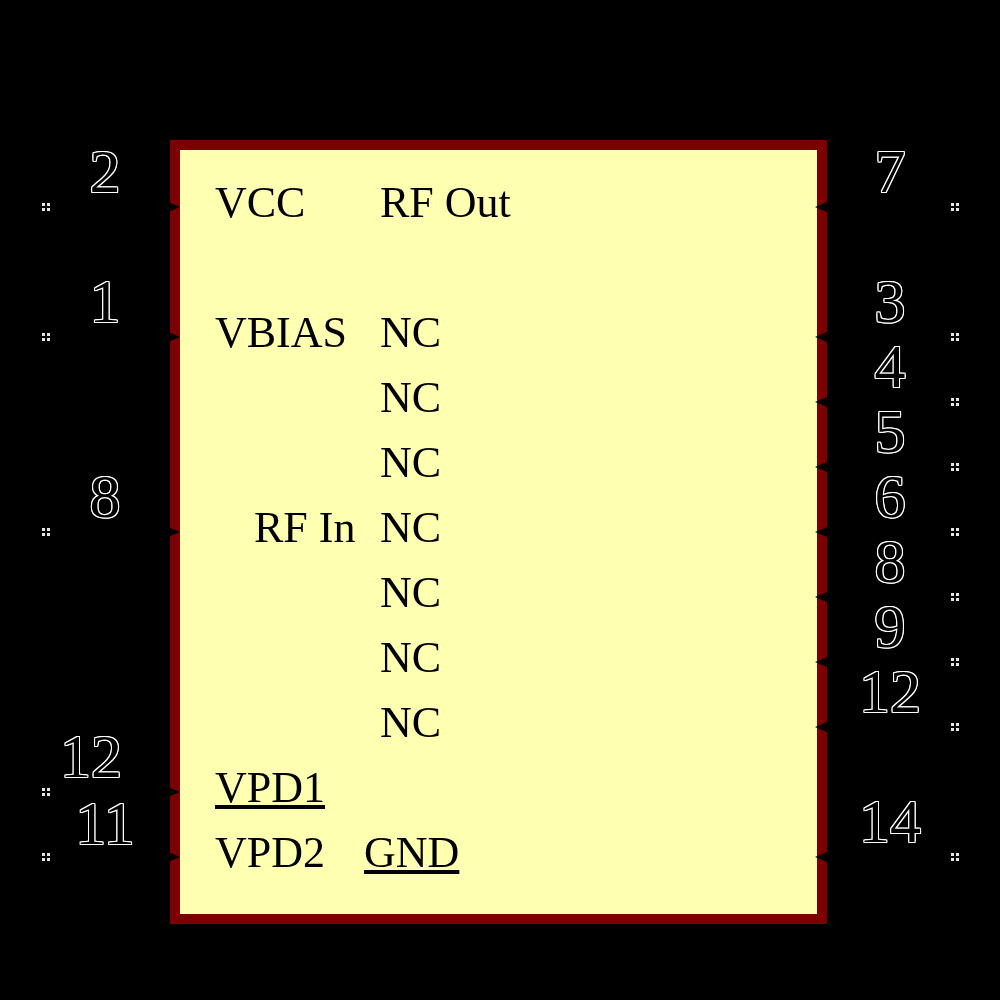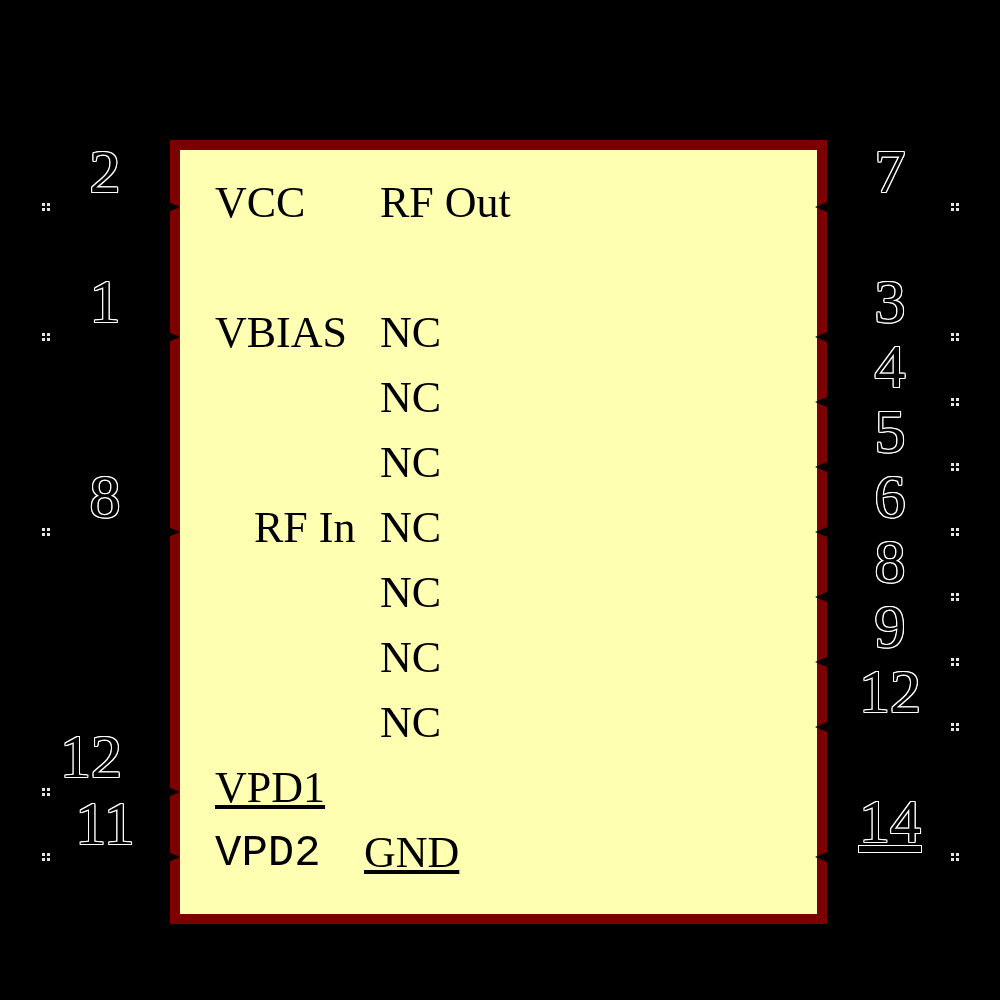--- a/index.html
+++ b/index.html
@@ -93,21 +93,21 @@
       <div class="pin-label" style="left: 215px; top: 497px; margin-left: 39px;">RF In</div>
       <div class="pin-line" style="left: 46px; top: 791px; width: 124px;"></div>
       <div class="pin-dots" style="left: 42px; top: 788px;"></div>
       <div class="pin-arrow dir-right" style="left: 168px; top: 787px;"></div>
       <div class="pin-number" style="left: 26px; width: 130px; top: 725px;">12</div>
       <div class="pin-label" style="left: 215px; top: 757px; text-decoration: underline;">VPD1</div>
       <div class="pin-line" style="left: 46px; top: 856px; width: 124px;"></div>
       <div class="pin-dots" style="left: 42px; top: 853px;"></div>
       <div class="pin-arrow dir-right" style="left: 168px; top: 852px;"></div>
       <div class="pin-number" style="left: 40px; width: 130px; top: 792px;">11</div>
-      <div class="pin-label" style="left: 215px; top: 822px; font-family: Liberation Mono, monospace;">VPD2</div>
+      <div class="pin-label" style="left: 215px; top: 822px;">VPD2</div>
       <div class="pin-line" style="left: 827px; top: 206px; width: 124px;"></div>
       <div class="pin-dots" style="left: 951px; top: 203px;"></div>
       <div class="pin-arrow dir-left" style="left: 815px; top: 202px;"></div>
       <div class="pin-number" style="left: 825px; width: 130px; top: 140px;">7</div>
       <div class="pin-label align-right" style="left: 380px; width: 402px; top: 172px;">RF Out</div>
       <div class="pin-line" style="left: 827px; top: 336px; width: 124px;"></div>
       <div class="pin-dots" style="left: 951px; top: 333px;"></div>
       <div class="pin-arrow dir-left" style="left: 815px; top: 332px;"></div>
       <div class="pin-number" style="left: 825px; width: 130px; top: 270px;">3</div>
       <div class="pin-label align-right" style="left: 380px; width: 402px; top: 302px;">NC</div>
@@ -137,16 +137,16 @@
       <div class="pin-number" style="left: 825px; width: 130px; top: 595px;">9</div>
       <div class="pin-label align-right" style="left: 380px; width: 402px; top: 627px;">NC</div>
       <div class="pin-line" style="left: 827px; top: 726px; width: 124px;"></div>
       <div class="pin-dots" style="left: 951px; top: 723px;"></div>
       <div class="pin-arrow dir-left" style="left: 815px; top: 722px;"></div>
       <div class="pin-number" style="left: 825px; width: 130px; top: 660px;">12</div>
       <div class="pin-label align-right" style="left: 380px; width: 402px; top: 692px;">NC</div>
       <div class="pin-line" style="left: 827px; top: 856px; width: 124px;"></div>
       <div class="pin-dots" style="left: 951px; top: 853px;"></div>
       <div class="pin-arrow dir-left" style="left: 815px; top: 852px;"></div>
-      <div class="pin-number" style="left: 825px; width: 130px; top: 790px; text-decoration: underline;">14</div>
+      <div class="pin-number" style="left: 825px; width: 130px; top: 790px;">14</div>
       <div class="pin-label align-right" style="left: 364px; width: 402px; top: 822px; text-decoration: underline;">GND</div>
     </div>
 </div>
 
 </body></html>

